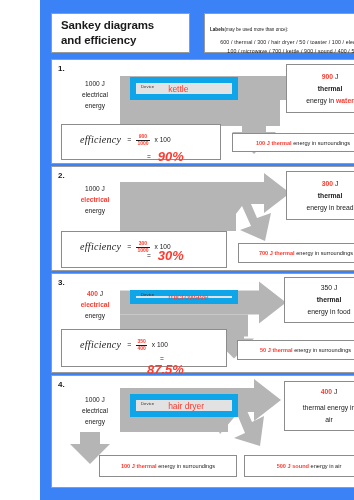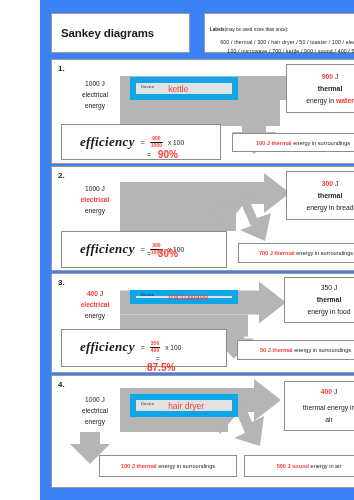--- a/index.html
+++ b/index.html
@@ -165,23 +165,23 @@
     border: 1px solid #8c8c8c;
     background: #fff;
   }
   .eff-row1 {
     position: absolute;
     left: 18px; top: 9px;
     display: flex;
     align-items: center;
   }
   .eff-word {
-    font-size: 13px;
+    font-size: 10px;
     font-style: italic;
-    font-weight: bold;
+    font-weight: normal;
     font-family: "Liberation Serif", serif;
     color: #1a1a1a;
     letter-spacing: 0.3px;
   }
   .eff-eq {
     font-size: 7px;
     color: #1a1a1a;
     margin: 0 5px 0 6px;
   }
   .frac {
@@ -217,33 +217,35 @@
     left: 85px;
     display: flex;
     align-items: center;
   }
   .eff-eq2 {
     font-size: 6.6px;
     color: #1a1a1a;
     margin-right: 7px;
   }
   .eff-res {
-    font-size: 10px;
+    font-size: 13px;
     font-weight: bold;
     color: #ff3b30;
+    font-style: italic;
   }
 </style>
 </head>
 <body>
 
 <div id="page">
 
   <div class="header">
     <div class="title-box">
       <div class="title-line">Sankey diagrams</div>
+      <div class="title-line">and efficiency</div>
     </div>
     <div class="labels-box">
       <div>
         <span class="labels-title">Labels</span><span class="labels-sub">(may be used more than once):</span>
       </div>
       <div class="labels-row">600  /  thermal  /  300  /  hair dryer  /  50  /  toaster  /  100 / electrical</div>
       <div class="labels-row">100  /  microwave  /  700  /  kettle  /  900  /  sound  / 400 /  500</div>
     </div>
   </div>
 

